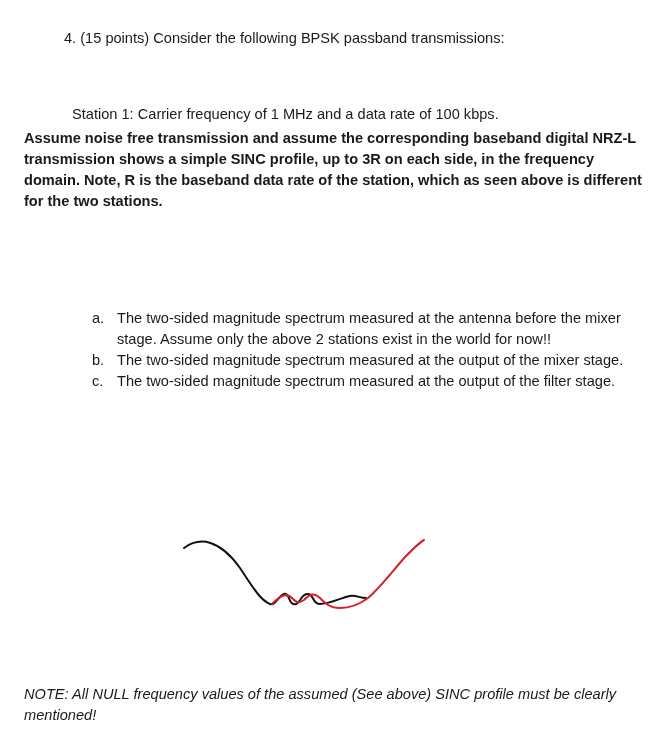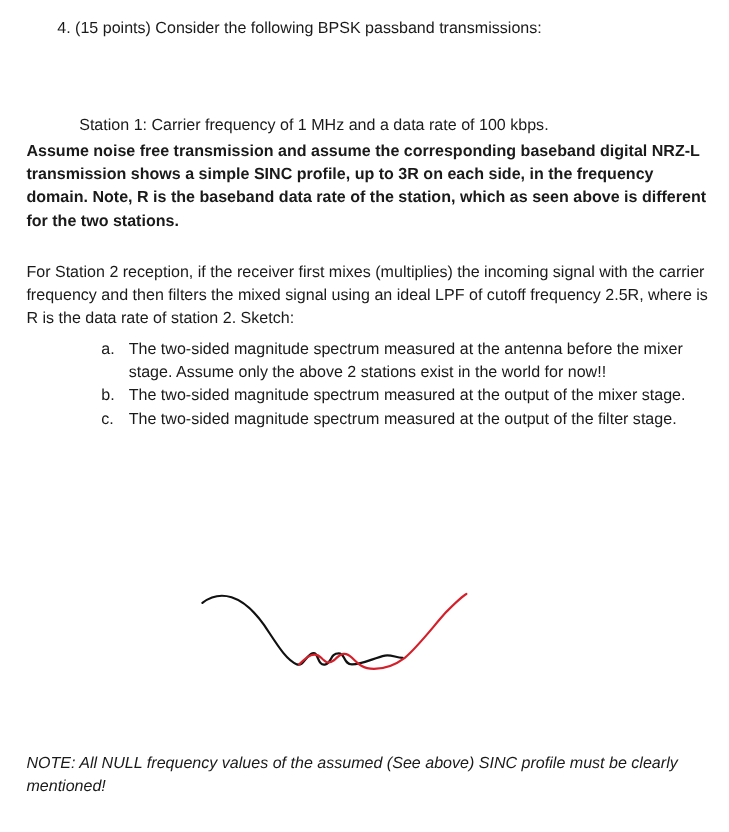--- a/index.html
+++ b/index.html
@@ -27,21 +27,21 @@
   .para {
     position: absolute;
     left: 24px;
     width: 620px;
     margin: 0;
   }
   .heading {
     position: absolute;
     left: 48px;
     top: 12px;
-    margin: 4px;
+    margin: 16px;
   }
   .stations {
     position: absolute;
     left: 72px;
     top: 60px;
     margin-top: 44px;
   }
   .stations div { height: 21px; }
   .bold { font-weight: bold; }
   .list {
@@ -81,21 +81,20 @@
 
   <div class="stations">
     <div>
       <span>Station 1:</span>
       <span>Carrier frequency of 1 MHz and a data rate of 100 kbps.</span>
     </div>
   </div>
 
   <p class="para bold" style="top:128px;">Assume noise free transmission and assume the corresponding baseband digital NRZ-L transmission shows a simple SINC profile, up to 3R on each side, in the frequency domain. Note, R is the baseband data rate of the station, which as seen above is different for the two stations.</p>
 
-  <p class="para" style="top:238px;">For Station 2 reception, if the receiver first mixes (multiplies) the incoming signal with the carrier frequency and then filters the mixed signal using an ideal LPF of cutoff frequency 2.5R, where is R is the data rate of station 2. Sketch:</p>
 
   <div class="list">
     <div class="list-item">
       <span class="marker">a.</span>
       <span class="text">The two-sided magnitude spectrum measured at the antenna before the mixer stage. Assume only the above 2 stations exist in the world for now!!</span>
     </div>
     <div class="list-item">
       <span class="marker">b.</span>
       <span class="text">The two-sided magnitude spectrum measured at the output of the mixer stage.</span>
     </div>

